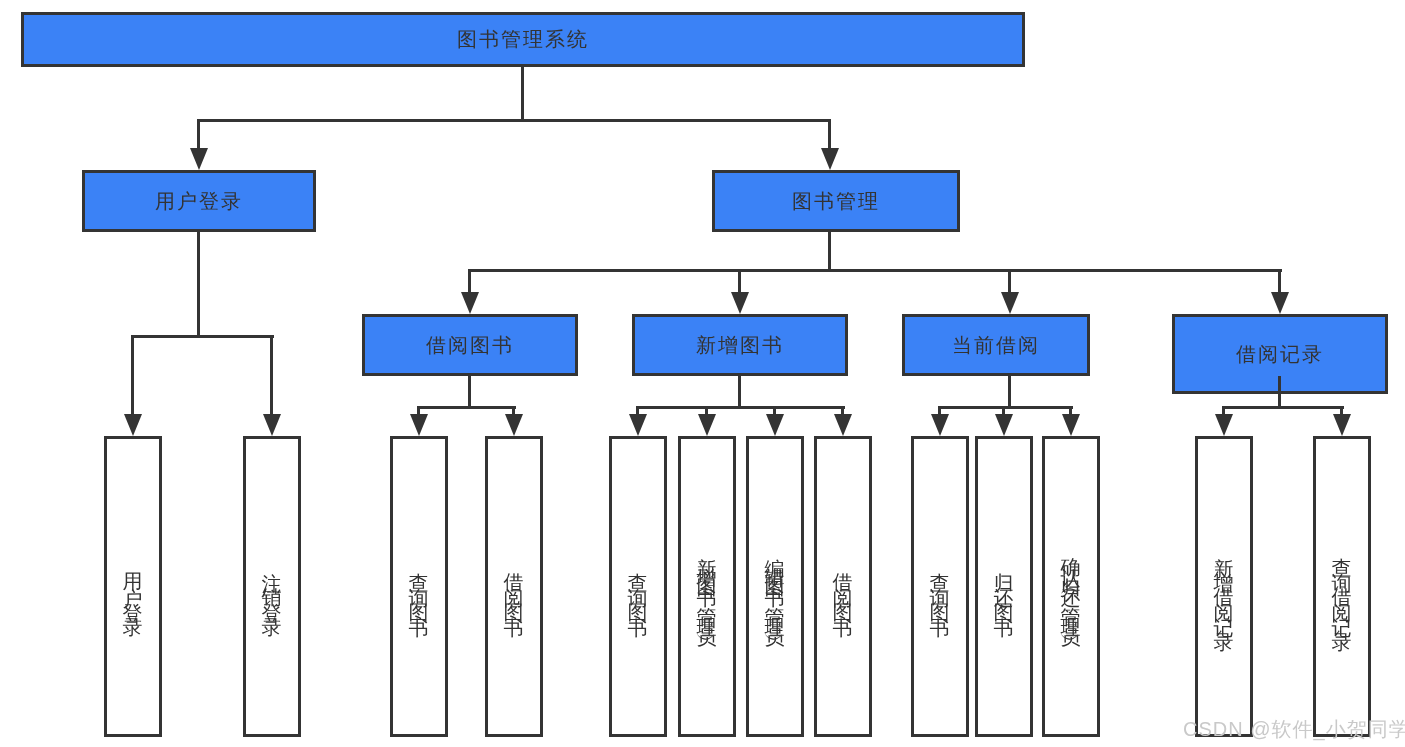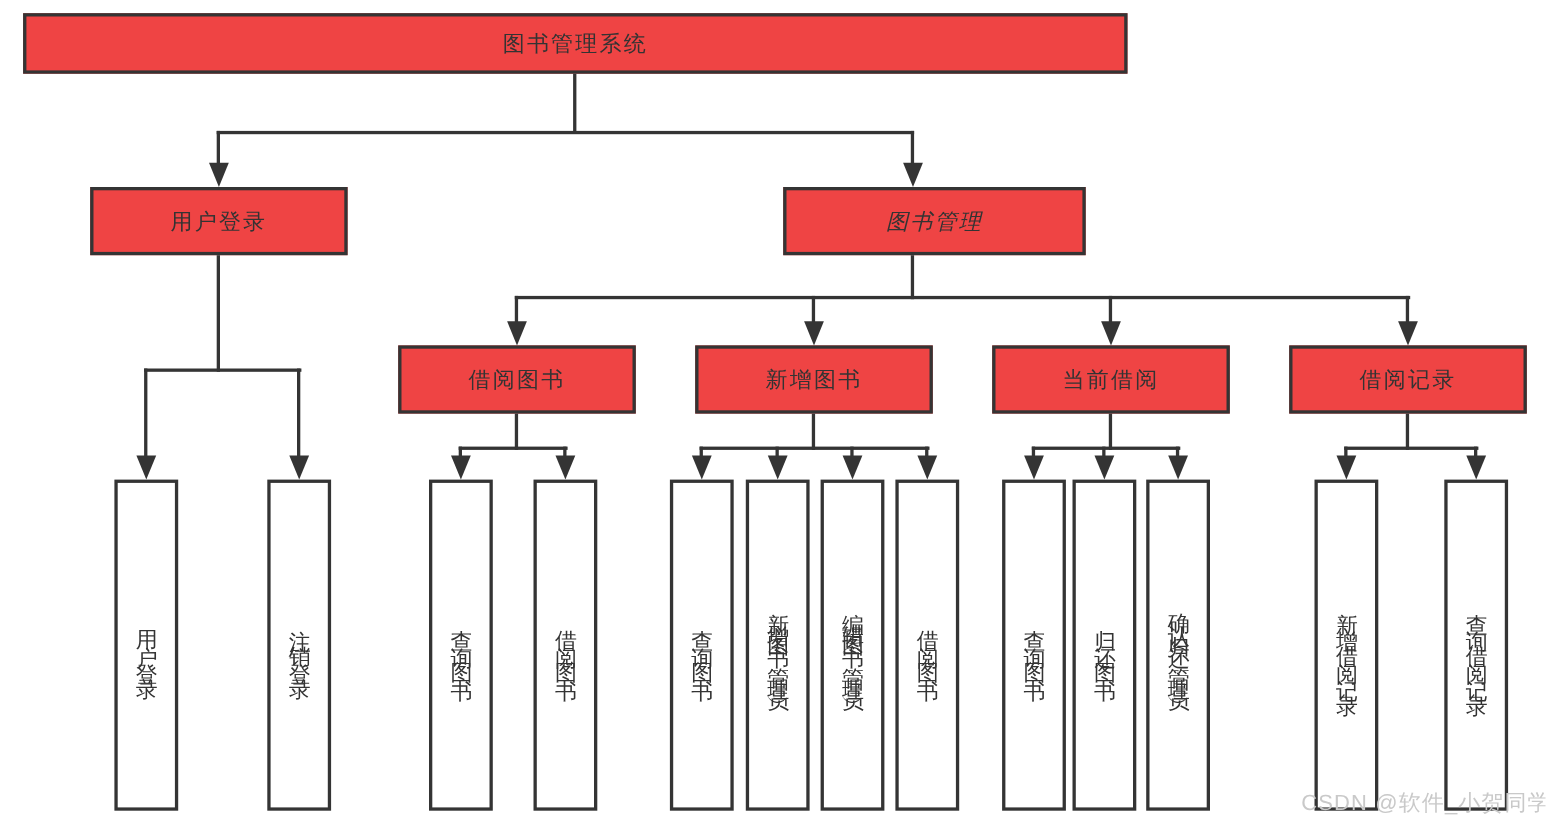--- a/index.html
+++ b/index.html
@@ -1,21 +1,21 @@
 <!DOCTYPE html>
 <html><head>
 <meta charset="utf-8">
 <style>
   html,body{margin:0;padding:0;}
   body{
     width:1405px;height:747px;position:relative;background:#ffffff;
     font-family:"Liberation Sans","DejaVu Sans",sans-serif;overflow:hidden;
   }
   .box{
-    position:absolute;box-sizing:border-box;background:#ef4444;
+    position:absolute;box-sizing:border-box;background:#3b82f6;
     border:3px solid #343434;display:flex;align-items:center;justify-content:center;
     font-size:20px;color:#333333;letter-spacing:2px;white-space:nowrap;
   }
   .leaf{
     position:absolute;box-sizing:border-box;background:#ffffff;
     border:3px solid #343434;width:58px;height:301px;top:436px;
     display:flex;align-items:center;justify-content:center;
   }
   .leaf span{
     writing-mode:vertical-rl;text-orientation:mixed;
@@ -34,29 +34,29 @@
     font-size:20px;color:#c9c9c9;letter-spacing:1px;white-space:nowrap;
   }
 </style>
 </head>
 <body>
 
 <div class="box" style="left:21px;top:12px;width:1004px;height:55px;">图书管理系统</div>
 
 <div class="box" style="left:82px;top:170px;width:234px;height:62px;">用户登录</div>
 
-<div class="box" style="left:712px;top:170px;width:275px;height:62px;font-style:italic;">图书管理</div>
+<div class="box" style="left:712px;top:170px;width:248px;height:62px;">图书管理</div>
 
 <div class="box" style="left:362px;top:314px;width:216px;height:62px;">借阅图书</div>
 
 <div class="box" style="left:632px;top:314px;width:216px;height:62px;">新增图书</div>
 
-<div class="box" style="left:902px;top:314px;width:216px;height:62px;">当前借阅</div>
+<div class="box" style="left:902px;top:314px;width:188px;height:62px;">当前借阅</div>
 
-<div class="box" style="left:1172px;top:314px;width:216px;height:62px;">借阅记录</div>
+<div class="box" style="left:1172px;top:314px;width:216px;height:80px;">借阅记录</div>
 
 <div class="leaf" style="left:104px;">
   <span>用户登录</span>
 </div>
 <div class="leaf" style="left:243px;">
   <span>注销登录</span>
 </div>
 
 <div class="leaf" style="left:390px;">
   <span>查询图书</span>

